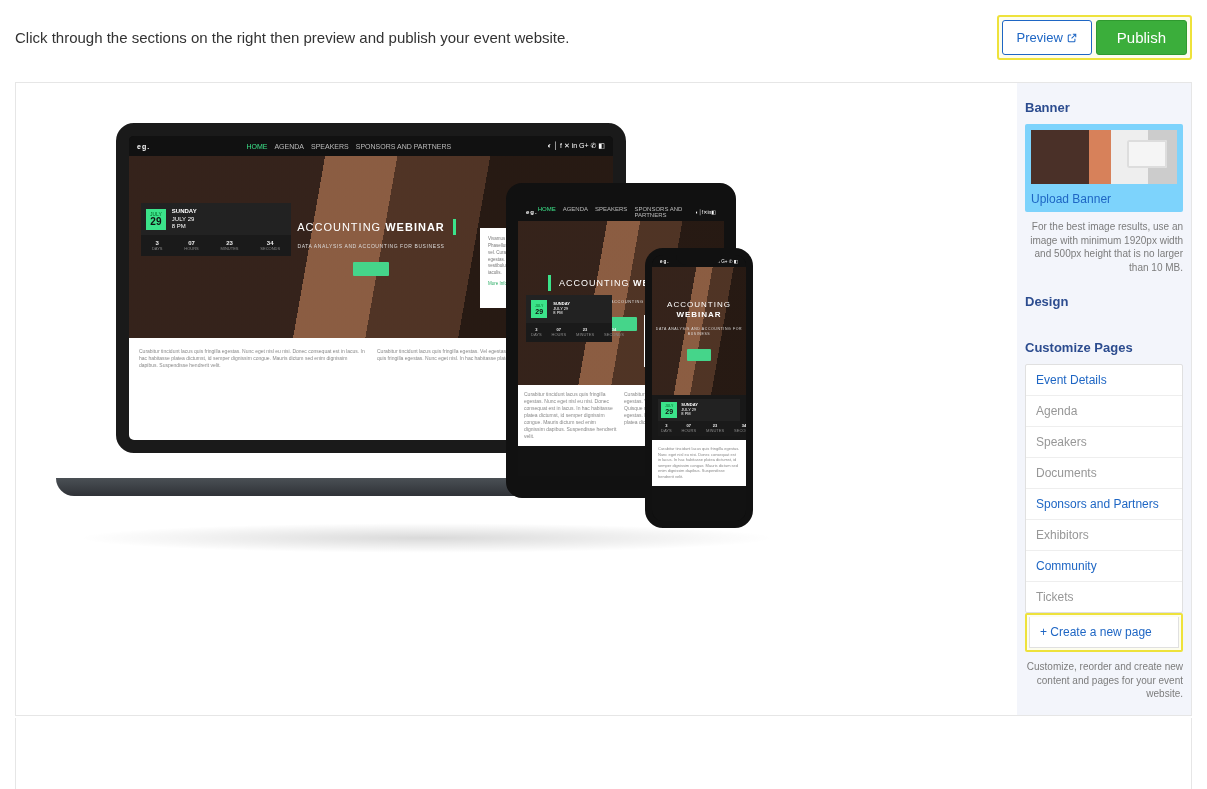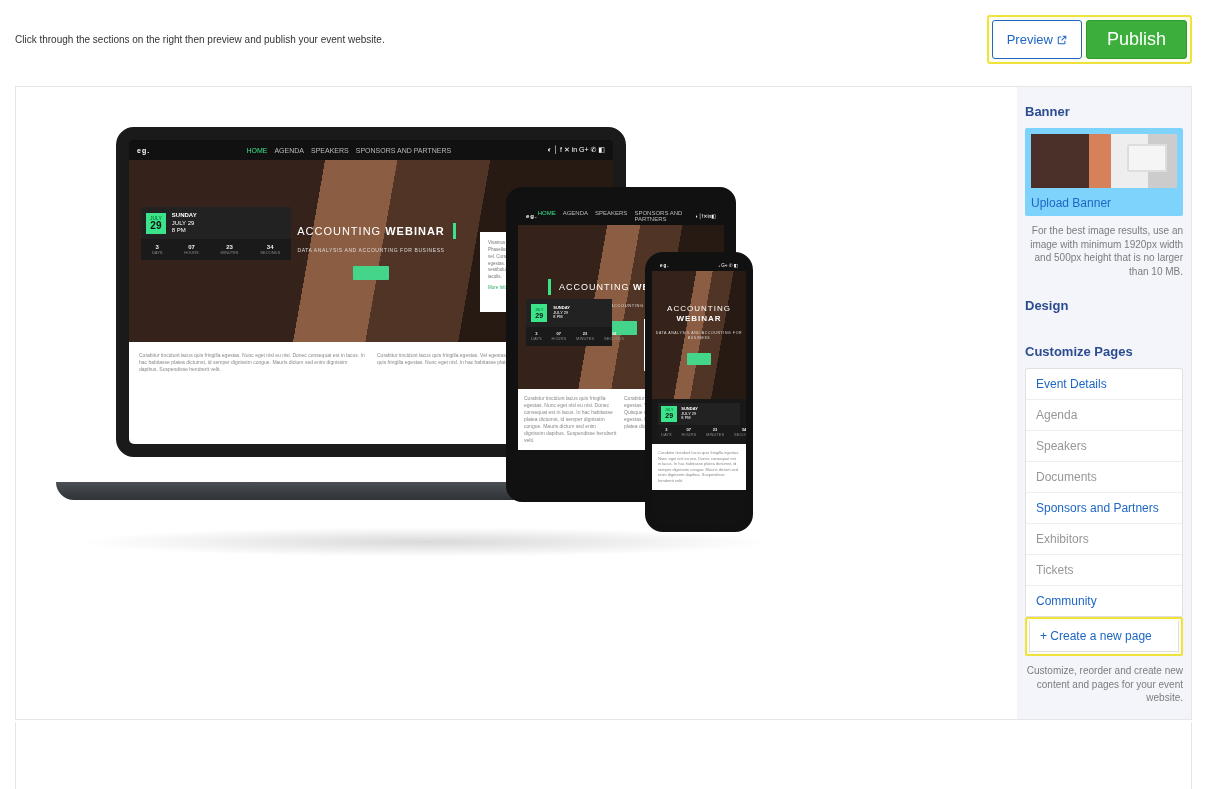--- a/index.html
+++ b/index.html
@@ -14,21 +14,21 @@
     padding: 15px;
   }
 
   .top-row {
     display: flex;
     align-items: center;
     justify-content: space-between;
     margin-bottom: 22px;
   }
   .instruction {
-    font-size: 10px;
+    font-size: 15px;
     color: #333;
   }
   .actions {
     display: flex;
     gap: 4px;
     border: 2px solid #eee23b;
     padding: 3px;
     border-radius: 3px;
     background: #fdfdee;
   }
@@ -44,21 +44,21 @@
     cursor: pointer;
     font-size: 13px;
   }
   .btn-publish {
     background: #3bae3b;
     color: #fff;
     border: 1px solid #2f9a2f;
     padding: 8px 20px;
     border-radius: 3px;
     cursor: pointer;
-    font-size: 18px;
+    font-size: 15px;
   }
 
   .main {
     display: flex;
     border: 1px solid #e6e6e6;
   }
   .preview-pane {
     flex: 1;
     background: #fff;
     height: 470px;
@@ -427,22 +427,22 @@
       <div class="section-head" style="margin-top:22px;">Customize Pages</div>
 
       <div>
         <div class="pages" id="pages-list">
             <div class="page-item active">Event Details</div>
             <div class="page-item muted">Agenda</div>
             <div class="page-item muted">Speakers</div>
             <div class="page-item muted">Documents</div>
             <div class="page-item active">Sponsors and Partners</div>
             <div class="page-item muted">Exhibitors</div>
+            <div class="page-item active">Community</div>
             <div class="page-item muted">Tickets</div>
-            <div class="page-item active">Community</div>
           </div>
         <div class="create-wrap">
           <div class="create-btn">+ Create a new page</div>
         </div>
       </div>
       <div class="hint">Customize, reorder and create new content and pages for your event website.</div>
     </div>
   </div>
 
   <div class="below-wide"></div>

